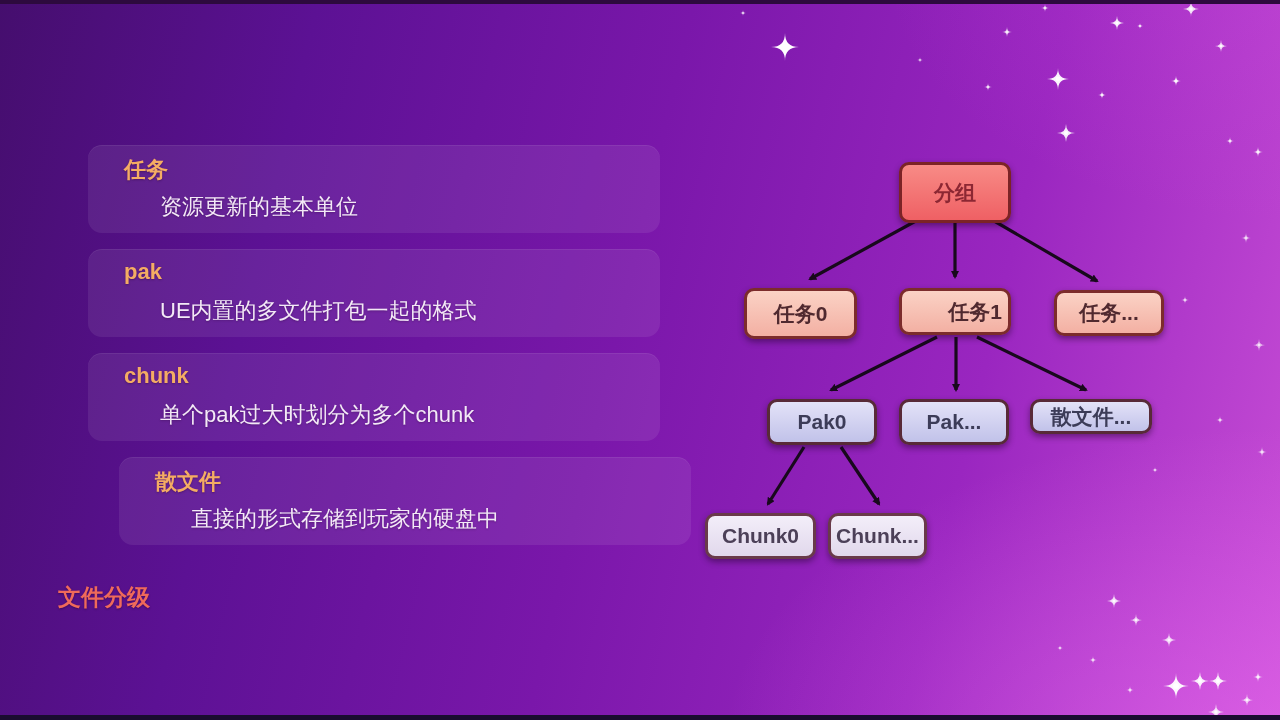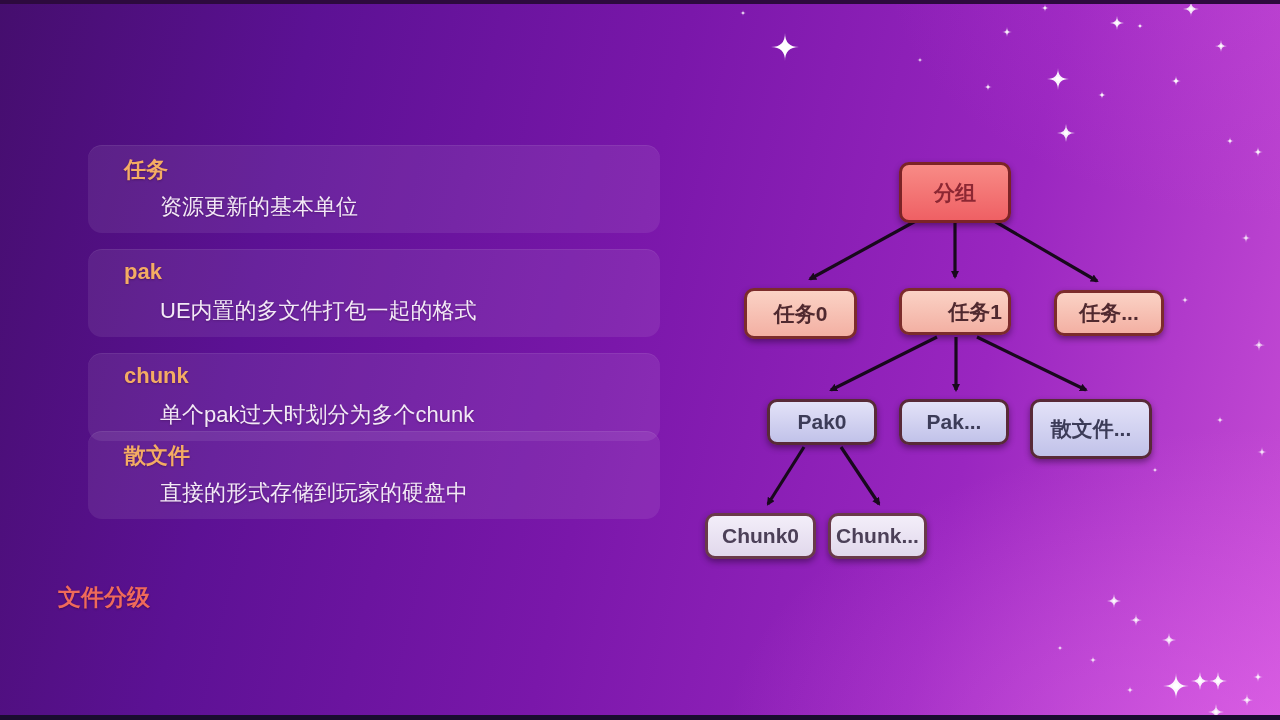--- a/index.html
+++ b/index.html
@@ -165,32 +165,32 @@
     <div class="card-desc">UE内置的多文件打包一起的格式</div>
   </div>
   <div class="card" style="top:145px;">
     <div class="card-title">任务</div>
     <div class="card-desc">资源更新的基本单位</div>
   </div>
   <div class="card" style="top:353px;">
     <div class="card-title">chunk</div>
     <div class="card-desc">单个pak过大时划分为多个chunk</div>
   </div>
-  <div class="card" style="top:431px;">
+  <div class="card" style="top:457px;margin-left:31px;">
     <div class="card-title">散文件</div>
     <div class="card-desc">直接的形式存储到玩家的硬盘中</div>
   </div>
 
   <div class="node n-root" style="left:899px;top:162px;width:112px;height:61px;">分组</div>
   <div class="node n-task" style="left:744px;top:288px;width:113px;height:51px;">任务0</div>
   <div class="node n-task" style="left:899px;top:288px;width:112px;height:47px;padding-left:40px;">任务1</div>
   <div class="node n-task" style="left:1054px;top:290px;width:110px;height:46px;">任务...</div>
   <div class="node n-pak" style="left:767px;top:399px;width:110px;height:46px;">Pak0</div>
   <div class="node n-pak" style="left:899px;top:399px;width:110px;height:46px;">Pak...</div>
-  <div class="node n-pak" style="left:1030px;top:399px;width:122px;height:60px;">散文件...</div>
+  <div class="node n-pak" style="left:1030px;top:399px;width:122px;height:35px;">散文件...</div>
   <div class="node n-chunk" style="left:705px;top:513px;width:111px;height:46px;">Chunk0</div>
   <div class="node n-chunk" style="left:828px;top:513px;width:99px;height:46px;">Chunk...</div>
 
   <div class="kicker">文件分级</div>
 
   <div class="top-strip"></div>
   <div class="bottom-strip"></div>
 </div>
 
 </body></html>

